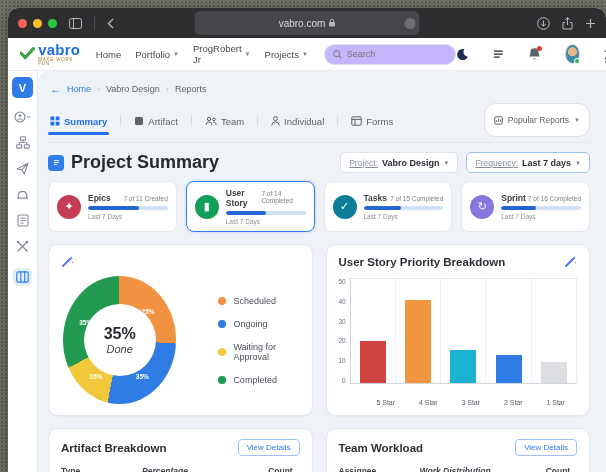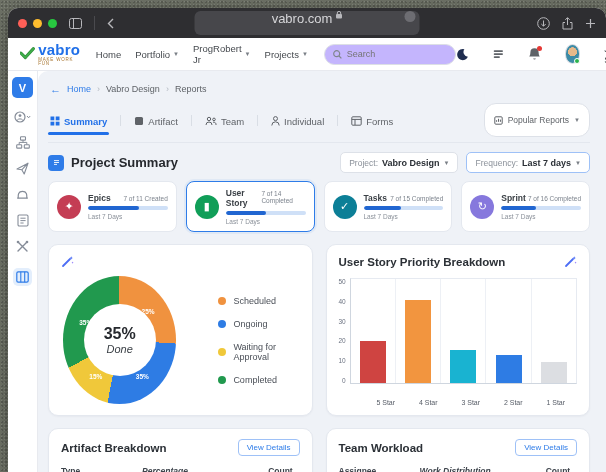--- a/index.html
+++ b/index.html
@@ -13,22 +13,22 @@
     border-radius:10px 10px 0 0; overflow:hidden; background:#fff;
     display:flex; flex-direction:column; box-shadow:0 2px 14px rgba(0,0,0,.4); }
 
   
   .chrome { height:30px; background:#2e2e31; display:flex; align-items:center;
     padding:0 10px; flex:0 0 auto; }
   .tl { width:9px; height:9px; border-radius:50%; margin-right:6px; }
   .chrome-ic { color:#b8b8bc; font-size:11px; margin:0 6px; display:flex; align-items:center; }
   .chrome-div { width:1px; height:14px; background:#4a4a4e; margin:0 6px; }
   .urlbar { position:absolute; left:50%; transform:translateX(-50%); width:225px; height:24px;
-    background:#47474b; border-radius:6px; display:flex; justify-content:center;
-    color:#d6d6d9; font-size:13px; }
+    background:#47474b; border-radius:6px; display:flex; align-items:center; justify-content:center;
+    color:#d6d6d9; font-size:10px; }
   .urlbar .badge { position:absolute; right:4px; width:11px; height:11px; border-radius:50%;
     background:#6d6d72; }
   .chrome-right { margin-left:auto; display:flex; align-items:center; gap:12px; }
 
   
   .navbar { height:33px; background:#fff; border-bottom:1px solid #e8eaef;
     display:flex; align-items:center; padding:12px 12px; flex:0 0 auto; position:relative; }
   .logo { display:flex; align-items:center; gap:3px; margin-right:14px; }
   .logo-txt { display:flex; flex-direction:column; line-height:1; }
   .logo-name { font-size:15px; font-weight:bold; color:#2170e8; letter-spacing:.2px; }
@@ -75,26 +75,26 @@
   .tab.active { color:#2170e8; font-weight:bold;justify-content:space-between; }
   .tab.active::after { content:""; position:absolute; left:0; right:0; bottom:-1px; height:2.5px;
     background:#2170e8; border-radius:2px; }
   .popular { margin-left:auto; margin-bottom:5px; display:flex; align-items:center; gap:5px;
     background:#fff; border:1px solid #dde1e8; border-radius:12px; height:19px; padding:16px 9px;
     font-size:8.5px; color:#5f6368; cursor:pointer; }
 
   .headrow { display:flex; align-items:center; margin:9px 0 8px; }
   .ps-icon { width:16px; height:16px; border-radius:4px; background:#2f7ce8; margin-right:7px;
     display:flex; align-items:center; justify-content:center; }
-  .page-title { font-size:13px; font-weight:bold; color:#26292e; }
+  .page-title { font-size:18px; font-weight:bold; color:#26292e; }
   .filters { margin-left:auto; display:flex; gap:8px; }
   .pill { display:flex; align-items:center; gap:4px; background:#fff; border:1px solid #dde1e8;
     border-radius:5px; height:21px; padding:0 8px; font-size:8.5px; cursor:pointer; }
   .pill.blue { border-color:#9ec1f7; }
-  .pill .lab { color:#8a9099; }
+  .pill .lab { color:#8a9099;text-decoration:underline; }
   .pill .val { color:#2b3036; font-weight:bold; font-size:9px; }
 
   .statsrow { display:flex; gap:9px; }
   .stat { flex:1; background:#fff; border:1px solid #e4e8ef; border-radius:8px; padding:6px 8px;
     display:flex; gap:7px; align-items:center; cursor:pointer; }
   .stat.selected { border:1.5px solid #2e7ce8; box-shadow:0 0 0 2px rgba(46,124,232,.08); }
   .stat-ic { width:24px; height:24px; border-radius:50%; color:#fff; font-size:11px;
     display:flex; align-items:center; justify-content:center; flex:0 0 auto; }
   .stat-body { flex:1; min-width:0; }
   .stat-top { display:flex; justify-content:space-between; align-items:baseline; }

